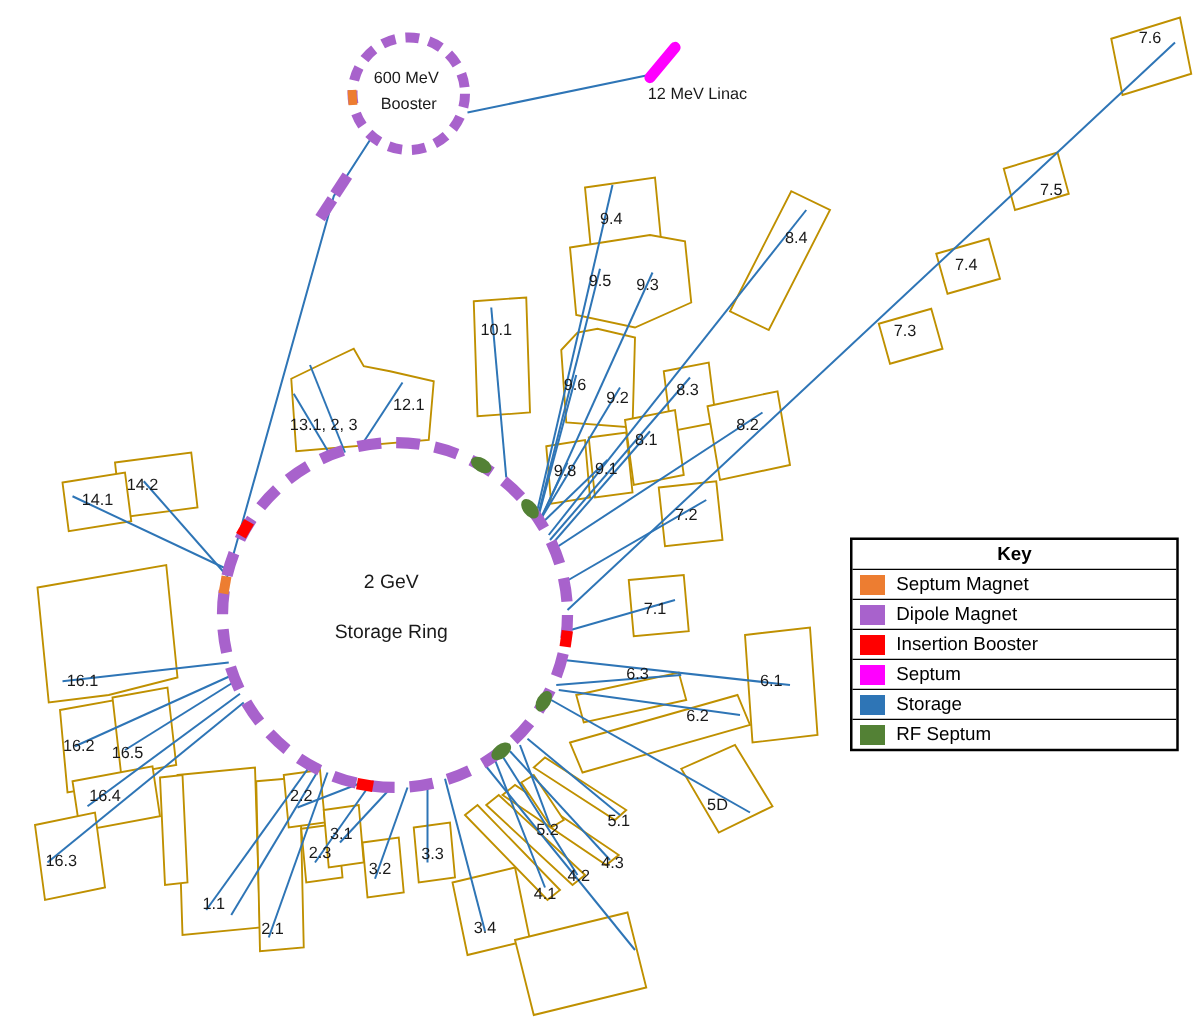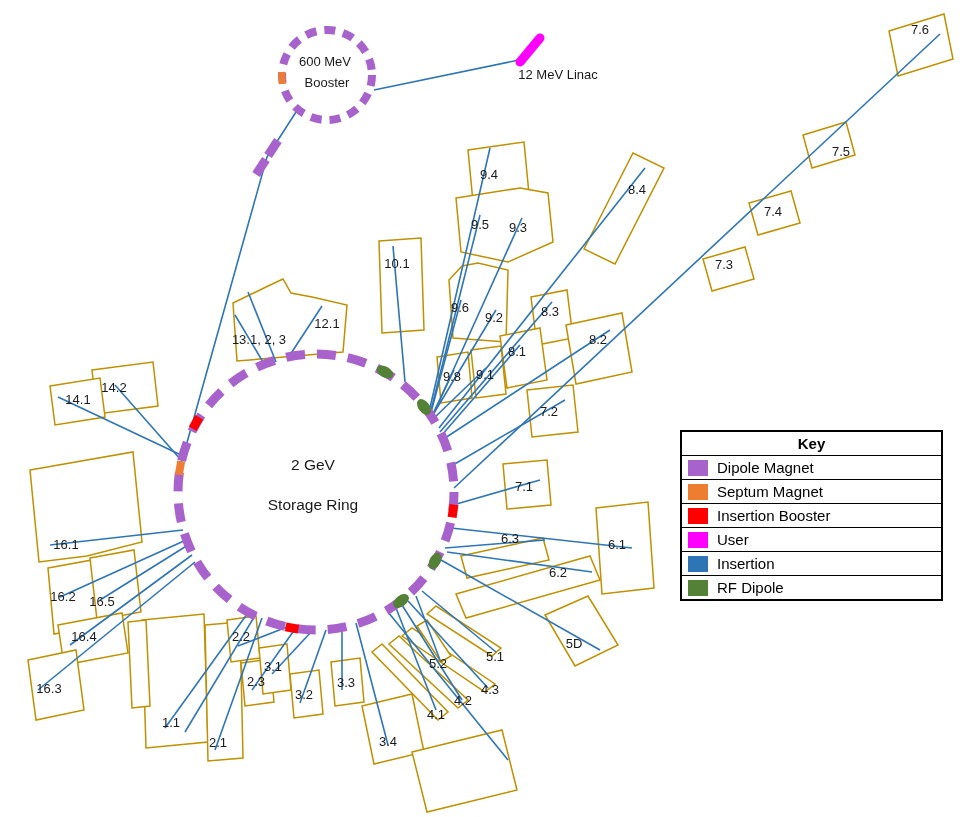--- a/index.html
+++ b/index.html
@@ -171,38 +171,38 @@
       <text x="574" y="648" text-anchor="middle" class="lbl">5D</text>
       <text x="558" y="577" text-anchor="middle" class="lbl">6.2</text>
       <text x="510" y="543" text-anchor="middle" class="lbl">6.3</text>
       <text x="617" y="549" text-anchor="middle" class="lbl">6.1</text>
     </svg>
 
   <div class="legend">
     <div class="legend-title">Key</div>
     <div id="legend-rows">
         <div class="legend-row">
+          <span class="swatch" style="background: rgb(237, 125, 49);"></span>
+          <span class="legend-label">Septum Magnet</span>
+        </div>
+        <div class="legend-row">
           <span class="swatch" style="background: rgb(168, 98, 204);"></span>
           <span class="legend-label">Dipole Magnet</span>
         </div>
         <div class="legend-row">
-          <span class="swatch" style="background: rgb(237, 125, 49);"></span>
-          <span class="legend-label">Septum Magnet</span>
-        </div>
-        <div class="legend-row">
           <span class="swatch" style="background: rgb(255, 0, 0);"></span>
           <span class="legend-label">Insertion Booster</span>
         </div>
         <div class="legend-row">
           <span class="swatch" style="background: rgb(255, 0, 255);"></span>
-          <span class="legend-label">User</span>
+          <span class="legend-label">Septum</span>
         </div>
         <div class="legend-row">
           <span class="swatch" style="background: rgb(46, 117, 182);"></span>
-          <span class="legend-label">Insertion</span>
+          <span class="legend-label">Storage</span>
         </div>
         <div class="legend-row">
           <span class="swatch" style="background: rgb(83, 129, 53);"></span>
-          <span class="legend-label">RF Dipole</span>
+          <span class="legend-label">RF Septum</span>
         </div>
       </div>
   </div>
 </div>
 
 </body></html>

